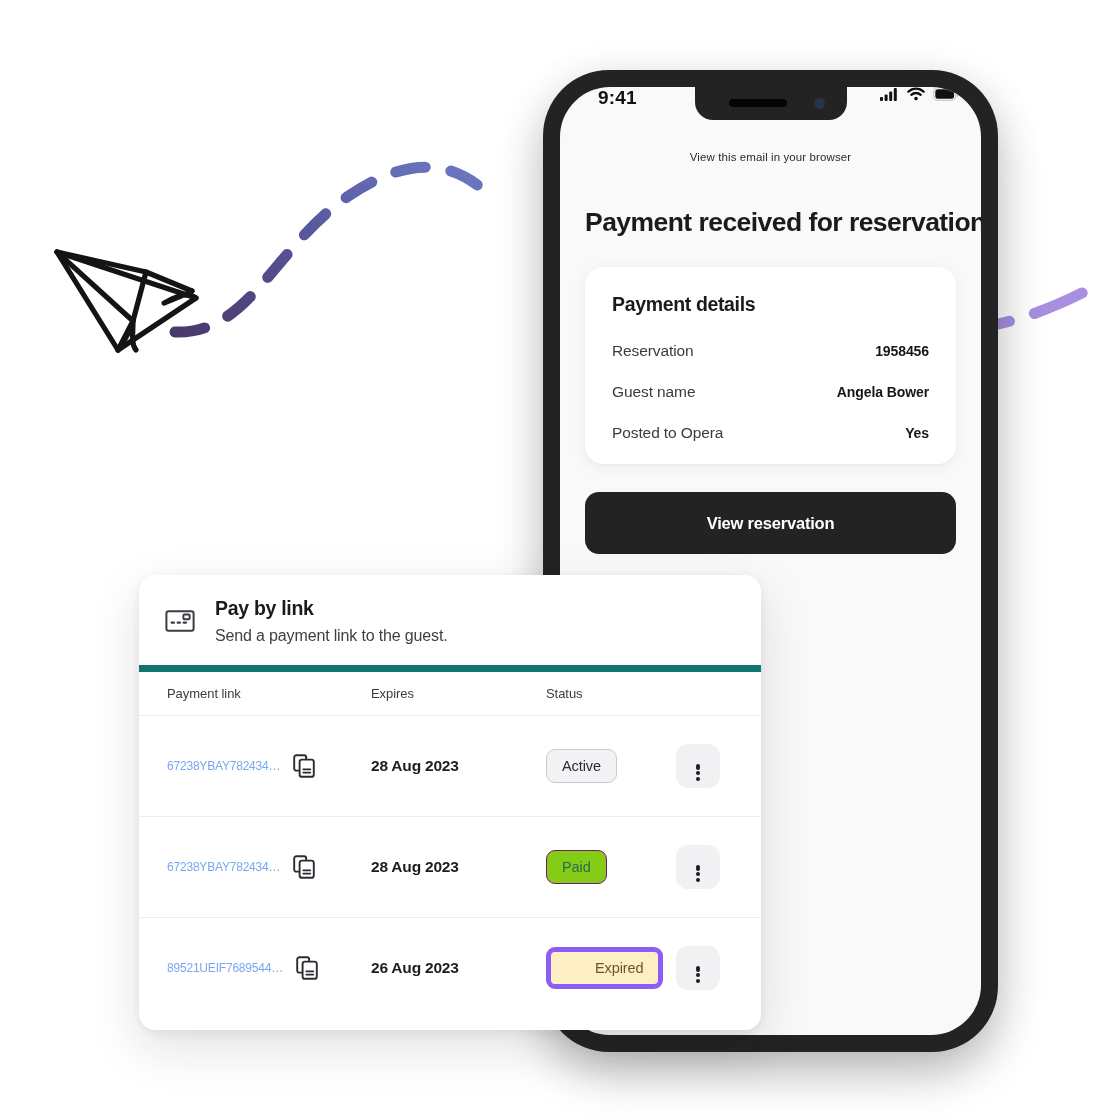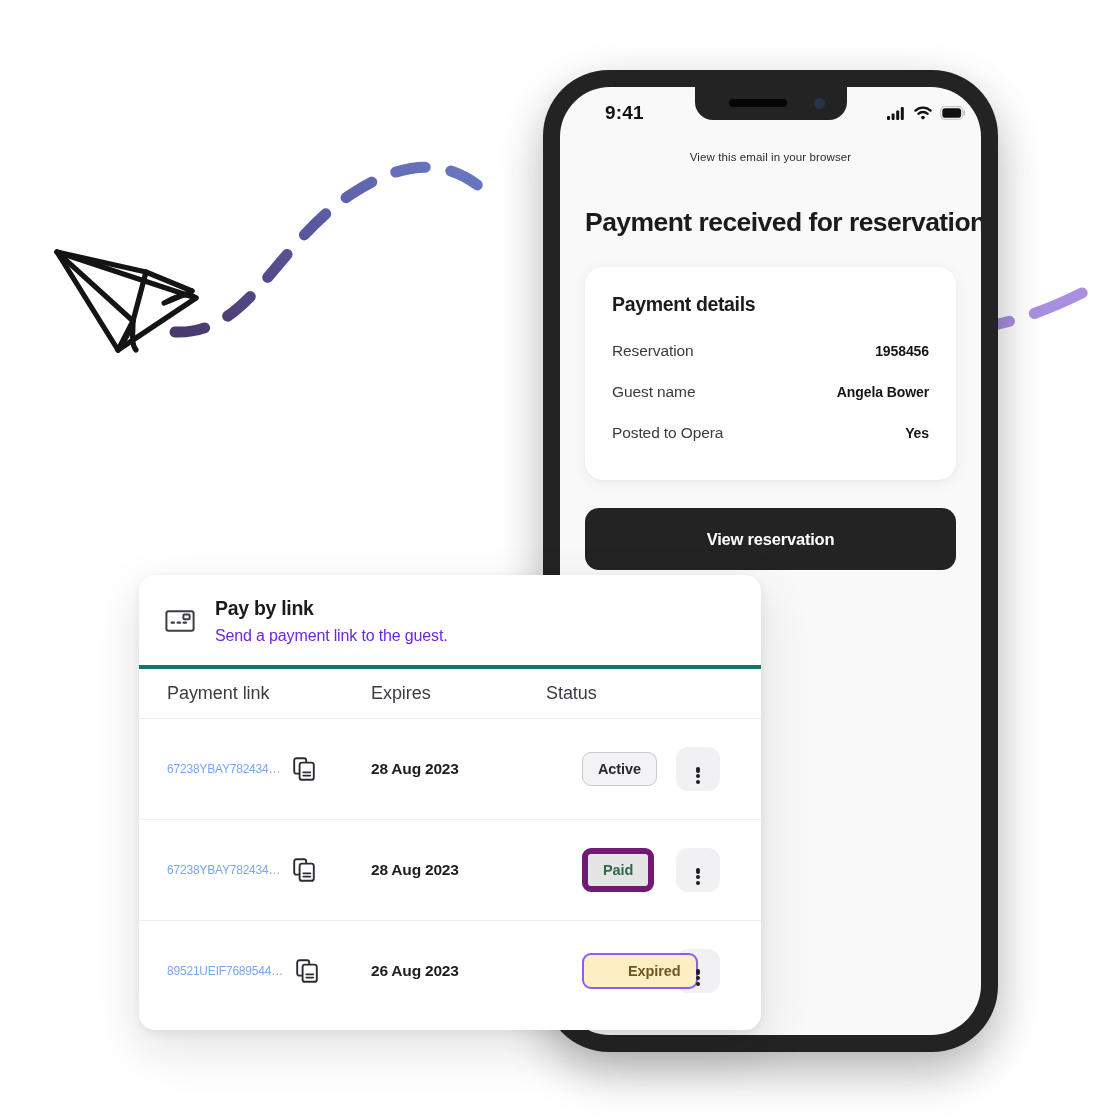--- a/index.html
+++ b/index.html
@@ -45,22 +45,22 @@
     position: absolute; left: 34px; top: 12px; width: 58px; height: 8px;
     background: #050505; border-radius: 5px;
   }
   .notch-cam {
     position: absolute; right: 22px; top: 11px; width: 11px; height: 11px;
     background: #263449; border-radius: 50%;
   }
 
   
   .statusbar {
-    position: absolute; left: 15px; top: 0; width: 421px; height: 52px;
-    display: flex; align-items: center; justify-content: space-between;
+    position: absolute; left: 8px; top: 0; width: 421px; height: 52px;
+    display: flex; align-items: flex-start; justify-content: space-between;
     padding: 0 30px; z-index: 5;
   }
   .status-time { font-size: 19px; font-weight: 700; color: #121212; letter-spacing: .2px; }
   .status-icons { display: flex; align-items: center; gap: 8px; }
 
   
   .screen-content { position: absolute; left: 0; top: 52px; width: 421px; height: 896px; }
   .browser-note {
     text-align: center; font-size: 11.5px; color: #2b2b2b; margin-top: 12px;
     letter-spacing: .1px;
@@ -79,21 +79,21 @@
     box-shadow: 0 3px 16px rgba(20,20,30,.055), 0 1px 3px rgba(20,20,30,.04);
   }
   .detail-card h3 {
     font-size: 19.5px; font-weight: 700; color: #1b1b1b; letter-spacing: -.35px;
     margin-bottom: 26px;
   }
   .detail-row {
     display: flex; justify-content: space-between; align-items: baseline;
     margin-bottom: 23px;
   }
-  .detail-row:last-child { margin-bottom: 16px; }
+  .detail-row:last-child { margin-bottom: 0; }
   .detail-label { font-size: 15.5px; color: #3a3a42; letter-spacing: -.1px; }
   .detail-value { font-size: 14px; color: #16161a; font-weight: 700; letter-spacing: -.1px; }
 
   .cta-btn {
     margin: 28px 25px 0 25px;
     height: 62px; background: #232323; border-radius: 14px;
     color: #fff; font-size: 16.5px; font-weight: 700; letter-spacing: -.2px;
     display: flex; align-items: center; justify-content: center;
     border: none; cursor: pointer; width: calc(100% - 50px);
     font-family: inherit;
@@ -106,26 +106,26 @@
     background: #ffffff; border-radius: 16px;
     box-shadow: 0 18px 50px rgba(25,25,40,.13), 0 3px 10px rgba(25,25,40,.07);
     overflow: hidden; z-index: 20;
   }
   .paylink-head {
     display: flex; align-items: flex-start; gap: 20px;
     padding: 22px 26px 20px 26px;
   }
   .paylink-icon { flex: 0 0 auto; margin-top: 12px; }
   .paylink-title { font-size: 19.5px; font-weight: 700; color: #1b1b1b; letter-spacing: -.3px; }
-  .paylink-desc { font-size: 16px; color: #6d28d9; margin-top: 7px; letter-spacing: -.15px; }
+  .paylink-desc { font-size: 16px; color: #404040; margin-top: 7px; letter-spacing: -.15px; }
 
   table.links { width: 100%; border-collapse: collapse; table-layout: fixed; }
   table.links th {
-    text-align: left; font-size: 18px; font-weight: 400; color: #3b3b43;
-    padding: 14px 0 14px 0; border-top: 4px solid #0f766e; border-bottom: 1px solid #ededf0;
+    text-align: left; font-size: 13px; font-weight: 400; color: #3b3b43;
+    padding: 14px 0 14px 0; border-top: 7px solid #0f766e; border-bottom: 1px solid #ededf0;
     letter-spacing: -.05px;
   }
   table.links td {
     padding: 0; border-bottom: 1px solid #ededf0; height: 101px; vertical-align: middle;
   }
   table.links tr:last-child td { border-bottom: none; }
   .col-link { width: 232px; padding-left: 28px !important; }
   .col-exp  { width: 175px; }
   .col-stat { width: 130px; }
   .col-menu { width: 85px; }
@@ -134,25 +134,25 @@
   .link-cell { display: flex; align-items: center; gap: 13px; }
   .link-code {
     font-size: 12px; color: #79a7f0; letter-spacing: -.2px; cursor: pointer;
     white-space: nowrap;
   }
   .copy-btn { cursor: pointer; flex: 0 0 auto; display: block; }
   .exp-date { font-size: 15.5px; color: #1d1d22; font-weight: 700; letter-spacing: -.2px; }
 
   .badge {
     display: inline-block; padding: 8px 15px; border-radius: 9px;
-    font-size: 14.5px; font-weight: 700; letter-spacing: -.1px; cursor: default; margin-left: 36px;
+    font-size: 14.5px; font-weight: 400; letter-spacing: -.1px; cursor: default;
   }
   .badge.active  { background: #f3f3f5; border: 1px solid #c9c9cf; color: #2a2a30; }
-  .badge.paid    { background: #e5e5e5; border: 6px solid #701a75; color: #2c6a4a; }
-  .badge.expired { background: #fdeec4; border: 2px solid #8b5cf6; color: #6d5524; padding-left: 44px; }
+  .badge.paid    { background: #84cc16; border: 1px solid #701a75; color: #2c6a4a; }
+  .badge.expired { background: #fdeec4; border: 5px solid #8b5cf6; color: #6d5524; padding-left: 44px; }
 
   .kebab {
     width: 44px; height: 44px; border-radius: 12px; background: #f1f1f3;
     display: flex; align-items: center; justify-content: center;
     cursor: pointer; border: none; padding: 0;
   }
   .kebab span {
     display:block; width: 4px; height: 4px; border-radius: 50%; background: #1d1d22;
     margin: 1.6px 0;
   }

